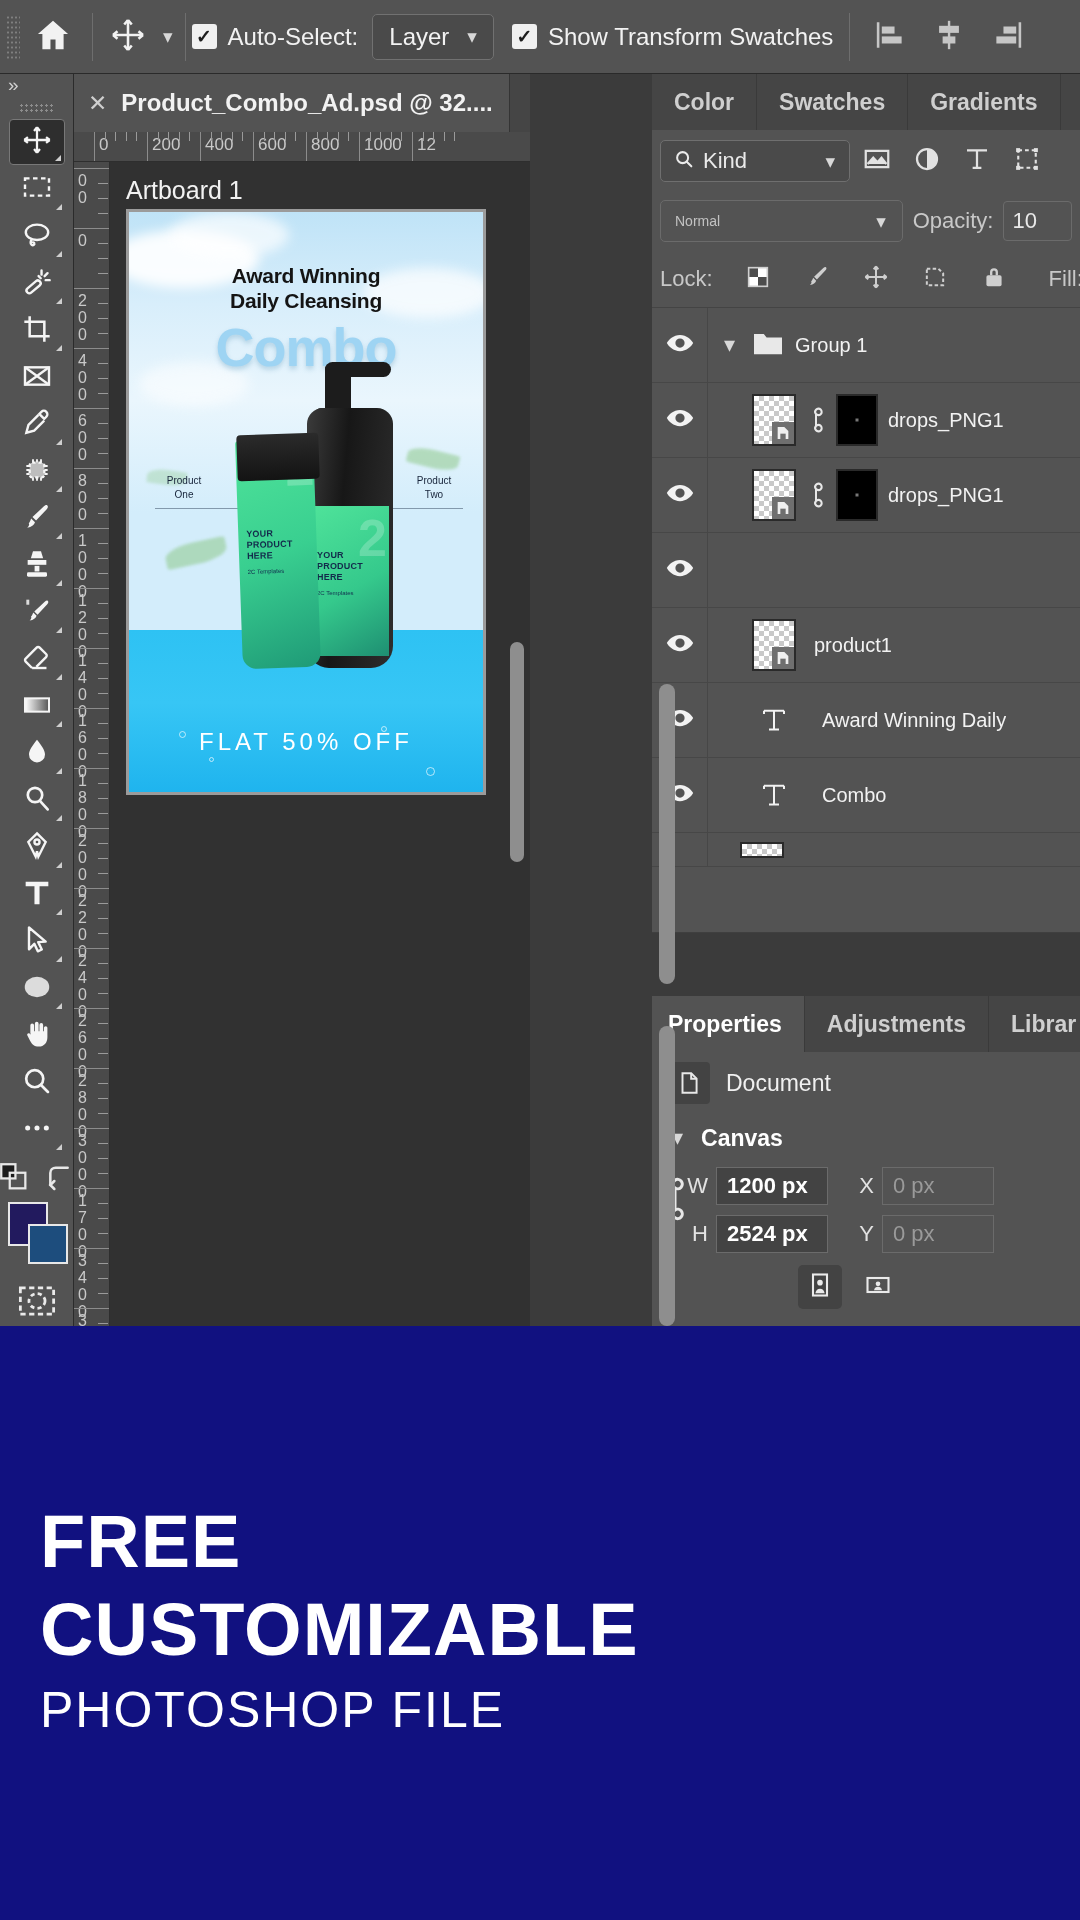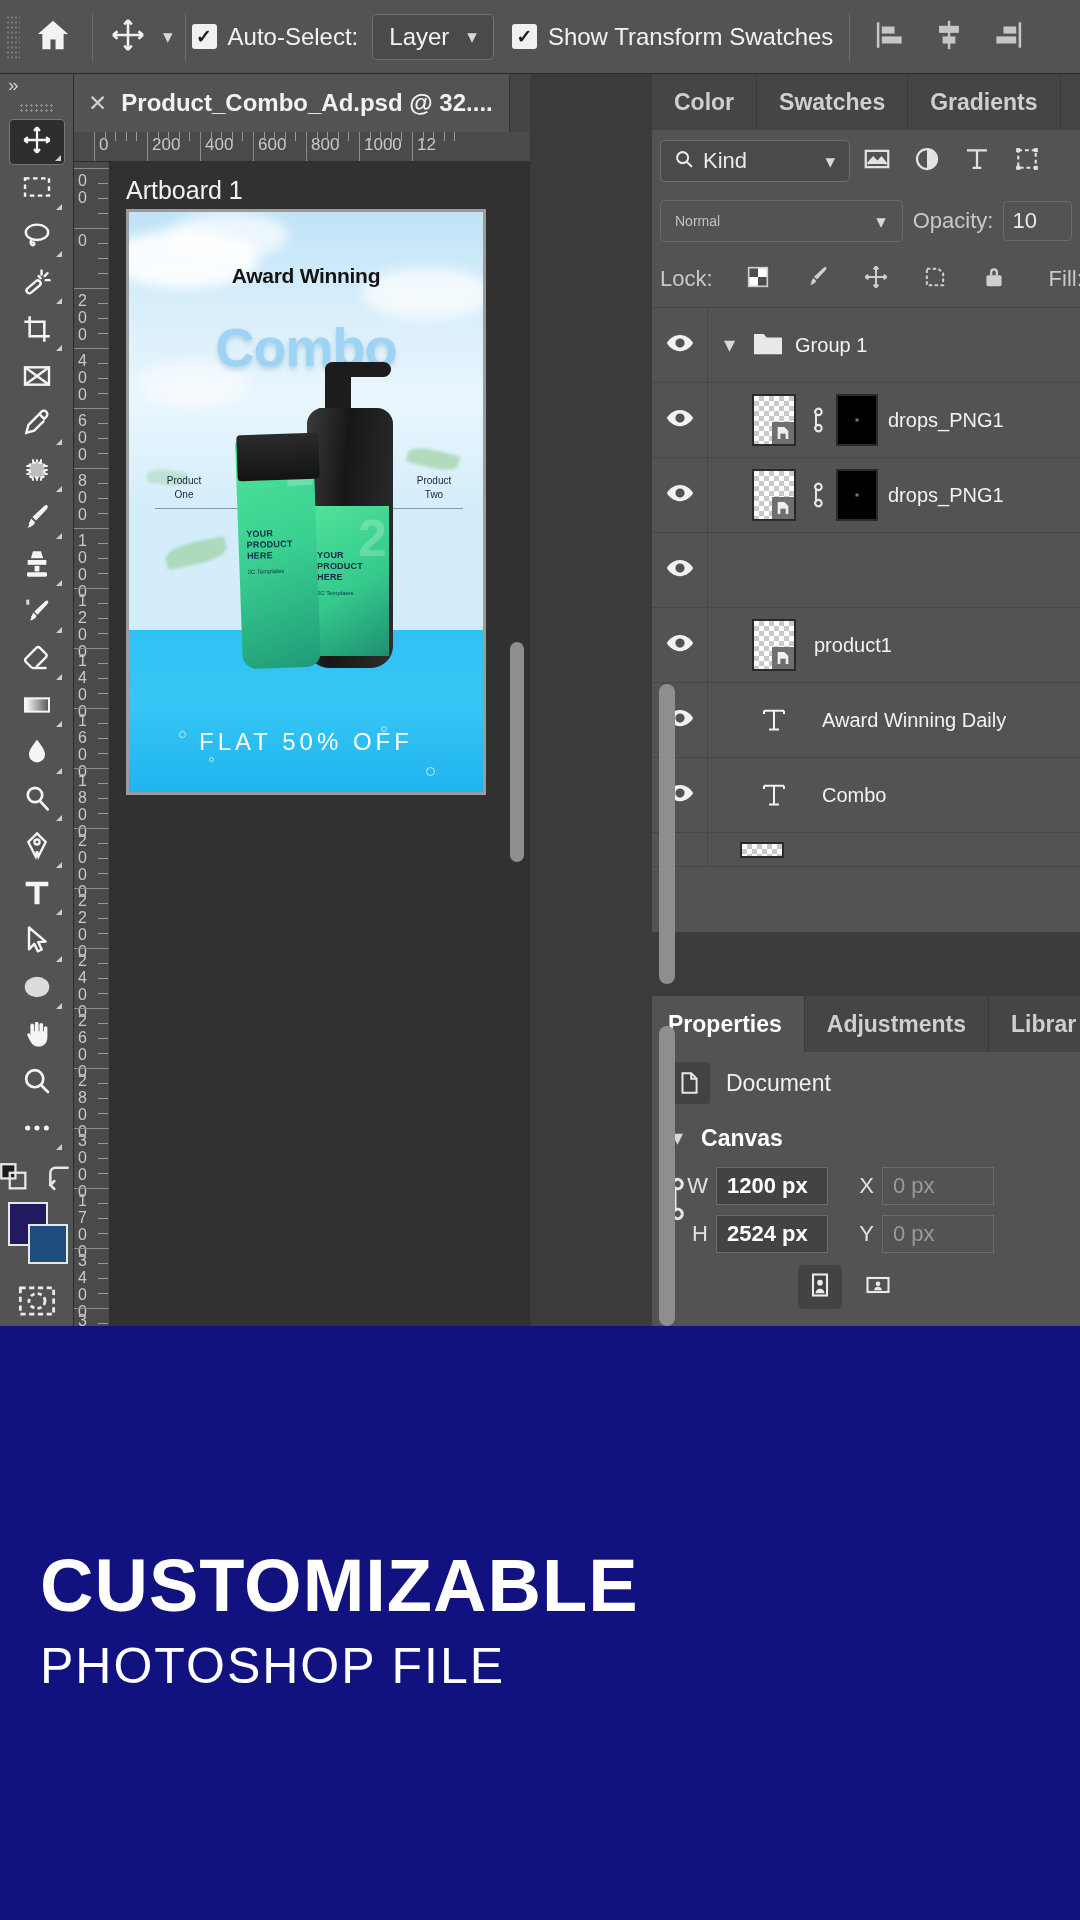--- a/index.html
+++ b/index.html
@@ -728,20 +728,21 @@
         <div class="cloud" style="right:-10px;top:56px;width:130px;height:50px;opacity:.8"></div>
         <div class="cloud" style="left:10px;top:150px;width:110px;height:44px;opacity:.6"></div>
         <div class="art-water"></div>
 
         <div class="leaf" style="left:36px;top:330px;width:62px;height:22px;transform:rotate(-12deg)"></div>
         <div class="leaf" style="right:24px;top:238px;width:52px;height:18px;transform:rotate(14deg)"></div>
         <div class="leaf" style="left:18px;top:258px;width:40px;height:15px;transform:rotate(8deg);opacity:.35"></div>
 
         <div class="art-h1">
           <div>Award Winning</div>
+          <div>Daily Cleansing</div>
         </div>
         <div class="art-combo">Combo</div>
 
         <div class="art-pone">Product<br>One</div>
         <div class="art-ptwo">Product<br>Two</div>
         <div class="art-rule" style="left:26px;width:86px"></div>
         <div class="art-rule" style="right:20px;width:86px"></div>
 
         <div class="pump-arm"></div>
         <div class="pump"></div>
@@ -1112,18 +1113,19 @@
         <div class="res-row">Resolution: 300 pixels/inch</div>
         <div class="mode-row">Mode</div>
         <div class="props-scroll"></div>
       </div>
 
     </div>
   </div>
 
   <div class="promo">
     <div class="promo-text">
+      <div class="promo-l1">FREE</div>
       <div class="promo-l2">CUSTOMIZABLE</div>
       <div class="promo-l3">PHOTOSHOP FILE</div>
     </div>
   </div>
 
 </div>
 
 </body></html>

